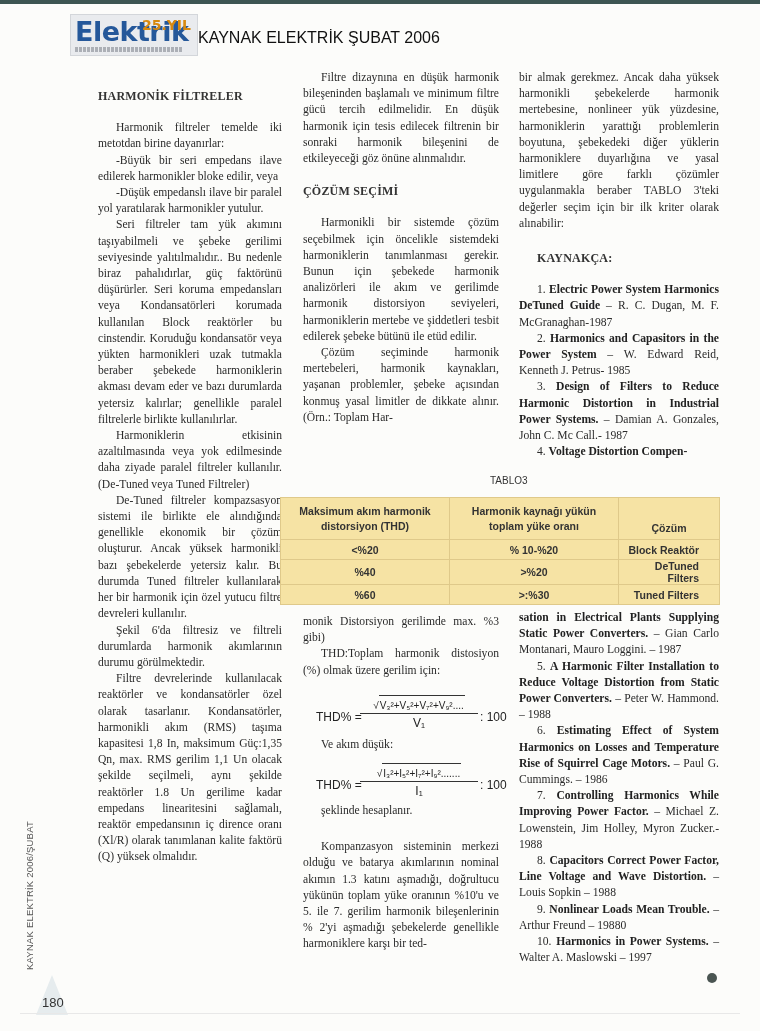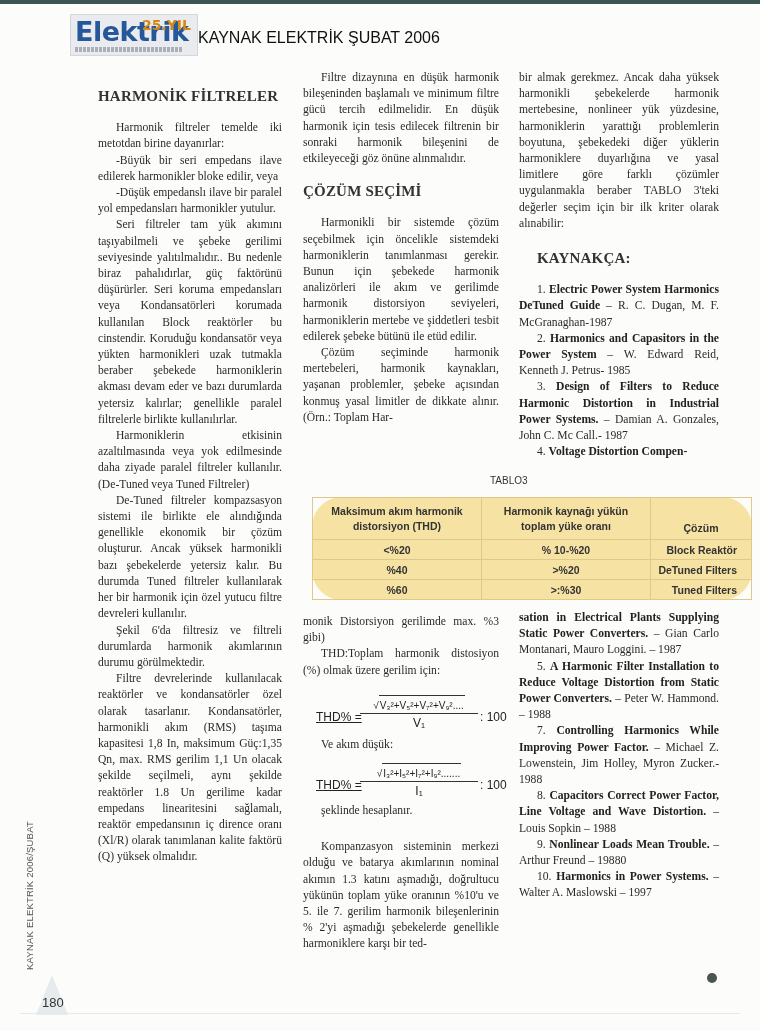--- a/index.html
+++ b/index.html
@@ -32,50 +32,50 @@
     position: absolute; left: 198px; top: 29px;
     font-family: "Liberation Sans", sans-serif; font-size: 16px; color: #111;
   }
   .col {
     position: absolute; font-size: 11.6px; line-height: 16.2px;
     text-align: justify; hyphens: manual; font-family: Liberation Serif, serif;
   }
   .col p { margin: 0; text-indent: 18px; }
   .col p.noindent { text-indent: 0; }
   .col h3 {
-    margin: 0; font-size: 15px; font-weight: bold; color: #333;
+    margin: 0; font-size: 12px; font-weight: bold; color: #333;
     text-indent: 0; letter-spacing: .2px;
   }
   #col1 { left: 98px; top: 88px; width: 184px; }
   #col2 { left: 303px; top: 70px; width: 196px; }
   #col3 { left: 519px; top: 70px; width: 200px; }
   #col2b { left: 303px; top: 614px; width: 196px; }
   #col3b { left: 519px; top: 610px; width: 200px; }
   .ref b { font-weight: bold; color: #222; }
   .ref { text-indent: 18px; }
 
   .tablo-caption {
     position: absolute; left: 490px; top: 475px;
     font-family: "Liberation Sans", sans-serif; font-size: 10px; color: #333;
   }
   .tablo {
-    position: absolute; left: 312px; top: 497px; width: 440px; border-collapse: collapse;
+    position: absolute; left: 280px; top: 497px; width: 440px; border-collapse: collapse;
     background: #f6e3a4; font-family: "Liberation Sans", sans-serif; font-weight: bold;
-    font-size: 10.5px; color: #333; border-radius: 30px;
+    font-size: 10.5px; color: #333;
   }
   .tablo td, .tablo th {
     border: 1px solid #dfc98a; text-align: center; padding: 0 4px; font-weight: bold;
   }
   .tablo th { height: 38px; vertical-align: middle; line-height: 15px; }
   .tablo th.c3 { vertical-align: bottom; padding-bottom: 3px; }
   .tablo td { height: 19px; }
-  .tablo td.c3 { text-align: right; padding-right: 14px; }
+  .tablo td.c3 { text-align: right; padding-right: 20px; }
 
   .formula { position: absolute; font-family: "Liberation Sans", sans-serif; font-size: 12px; color: #222; }
-  .formula .lhs { position: absolute; left: 0; top: 10px; text-decoration: underline; }
+  .formula .lhs { position: absolute; left: 0; top: 10px; }
   .formula .frac { position: absolute; left: 44px; top: 0; width: 118px; text-align: center; }
   .formula .num { font-size: 10px; border-bottom: 1px solid #333; padding-bottom: 2px; white-space: nowrap; }
   .formula .num .sq { border-top: 1px solid #333; padding: 4px 1px; text-align: right; }
   .formula .den { font-size: 12px; padding-top: 2px; }
   .formula .rhs { position: absolute; left: 164px; top: 10px; }
   #f1 { left: 316px; top: 700px; width: 200px; height: 40px; }
   #f2 { left: 316px; top: 768px; width: 200px; height: 40px; }
 
   .sidetext {
     position: absolute; left: 24px; top: 970px; transform-origin: 0 0; transform: rotate(-90deg);
@@ -104,21 +104,21 @@
   <span class="badge">25.YIL</span>
   <span class="fine"></span>
 </div>
 <div class="masthead">KAYNAK ELEKTRİK ŞUBAT 2006</div>
 
 <div class="col" id="col1">
   <h3>HARMONİK FİLTRELER</h3>
   <div style="height:16px"></div>
   <p>Harmonik filtreler temelde iki metotdan birine dayanırlar:</p>
   <p>-Büyük bir seri empedans ilave edilerek harmonikler bloke edilir, veya</p>
-  <p>-Düşük empedanslı ilave bir paralel yol empedansları harmonikler yutulur.</p>
+  <p>-Düşük empedanslı ilave bir paralel yol yaratılarak harmonikler yutulur.</p>
   <p>Seri filtreler tam yük akımını taşıyabilmeli ve şebeke gerilimi seviyesinde yalıtılmalıdır.. Bu nedenle biraz pahalıdırlar, güç faktörünü düşürürler. Seri koruma empedansları veya Kondansatörleri korumada kullanılan Block reaktörler bu cinstendir. Koruduğu kondansatör veya yükten harmonikleri uzak tutmakla beraber şebekede harmoniklerin akması devam eder ve bazı durumlarda yetersiz kalırlar; genellikle paralel filtrelerle birlikte kullanılırlar.</p>
   <p>Harmoniklerin etkisinin azaltılmasında veya yok edilmesinde daha ziyade paralel filtreler kullanılır. (De-Tuned veya Tuned Filtreler)</p>
   <p>De-Tuned filtreler kompazsasyon sistemi ile birlikte ele alındığında genellikle ekonomik bir çözüm oluşturur. Ancak yüksek harmonikli bazı şebekelerde yetersiz kalır. Bu durumda Tuned filtreler kullanılarak her bir harmonik için özel yutucu filtre devreleri kullanılır.</p>
   <p>Şekil 6'da filtresiz ve filtreli durumlarda harmonik akımlarının durumu görülmektedir.</p>
   <p>Filtre devrelerinde kullanılacak reaktörler ve kondansatörler özel olarak tasarlanır. Kondansatörler, harmonikli akım (RMS) taşıma kapasitesi 1,8 In, maksimum Güç:1,35 Qn, max. RMS gerilim 1,1 Un olacak şekilde seçilmeli, aynı şekilde reaktörler 1.8 Un gerilime kadar empedans linearitesini sağlamalı, reaktör empedansının iç dirence oranı (Xl/R) olarak tanımlanan kalite faktörü (Q) yüksek olmalıdır.</p>
 </div>
 
 <div class="col" id="col2">
   <p>Filtre dizaynına en düşük harmonik bileşeninden başlamalı ve minimum filtre gücü tercih edilmelidir. En düşük harmonik için tesis edilecek filtrenin bir sonraki harmonik bileşenini de etkileyeceği göz önüne alınmalıdır.</p>
   <div style="height:16px"></div>
@@ -190,20 +190,21 @@
   <div class="frac">
     <div class="num">√<span class="sq">I₃²+I₅²+I₇²+I₉².......</span></div>
     <div class="den">I₁</div>
   </div>
   <span class="rhs">: 100</span>
 </div>
 
 <div class="col" id="col3b">
   <p class="ref noindent"><b>sation in Electrical Plants Supplying Static Power Converters.</b><span> – Gian Carlo Montanari, Mauro Loggini. – 1987</span></p>
   <p class="ref"><span>5.</span> <b>A Harmonic Filter Installation to Reduce Voltage Distortion from Static Power Converters.</b><span> – Peter W. Hammond. – 1988</span></p>
+  <p class="ref"><span>6.</span> <b>Estimating Effect of System Harmonics on Losses and Temperature Rise of Squirrel Cage Motors.</b><span> – Paul G. Cummings. – 1986</span></p>
   <p class="ref"><span>7.</span> <b>Controlling Harmonics While Improving Power Factor.</b><span> – Michael Z. Lowenstein, Jim Holley, Myron Zucker.- 1988</span></p>
   <p class="ref"><span>8.</span> <b>Capacitors Correct Power Factor, Line Voltage and Wave Distortion.</b><span> – Louis Sopkin – 1988</span></p>
   <p class="ref"><span>9.</span> <b>Nonlinear Loads Mean Trouble.</b><span> – Arthur Freund – 19880</span></p>
   <p class="ref"><span>10.</span> <b>Harmonics in Power Systems.</b><span> – Walter A. Maslowski – 1997</span></p>
 </div>
 
 <div class="endmark"></div>
 
 <div class="sidetext">KAYNAK ELEKTRİK 2006/ŞUBAT</div>
 <div class="pagenum-bg"></div>

